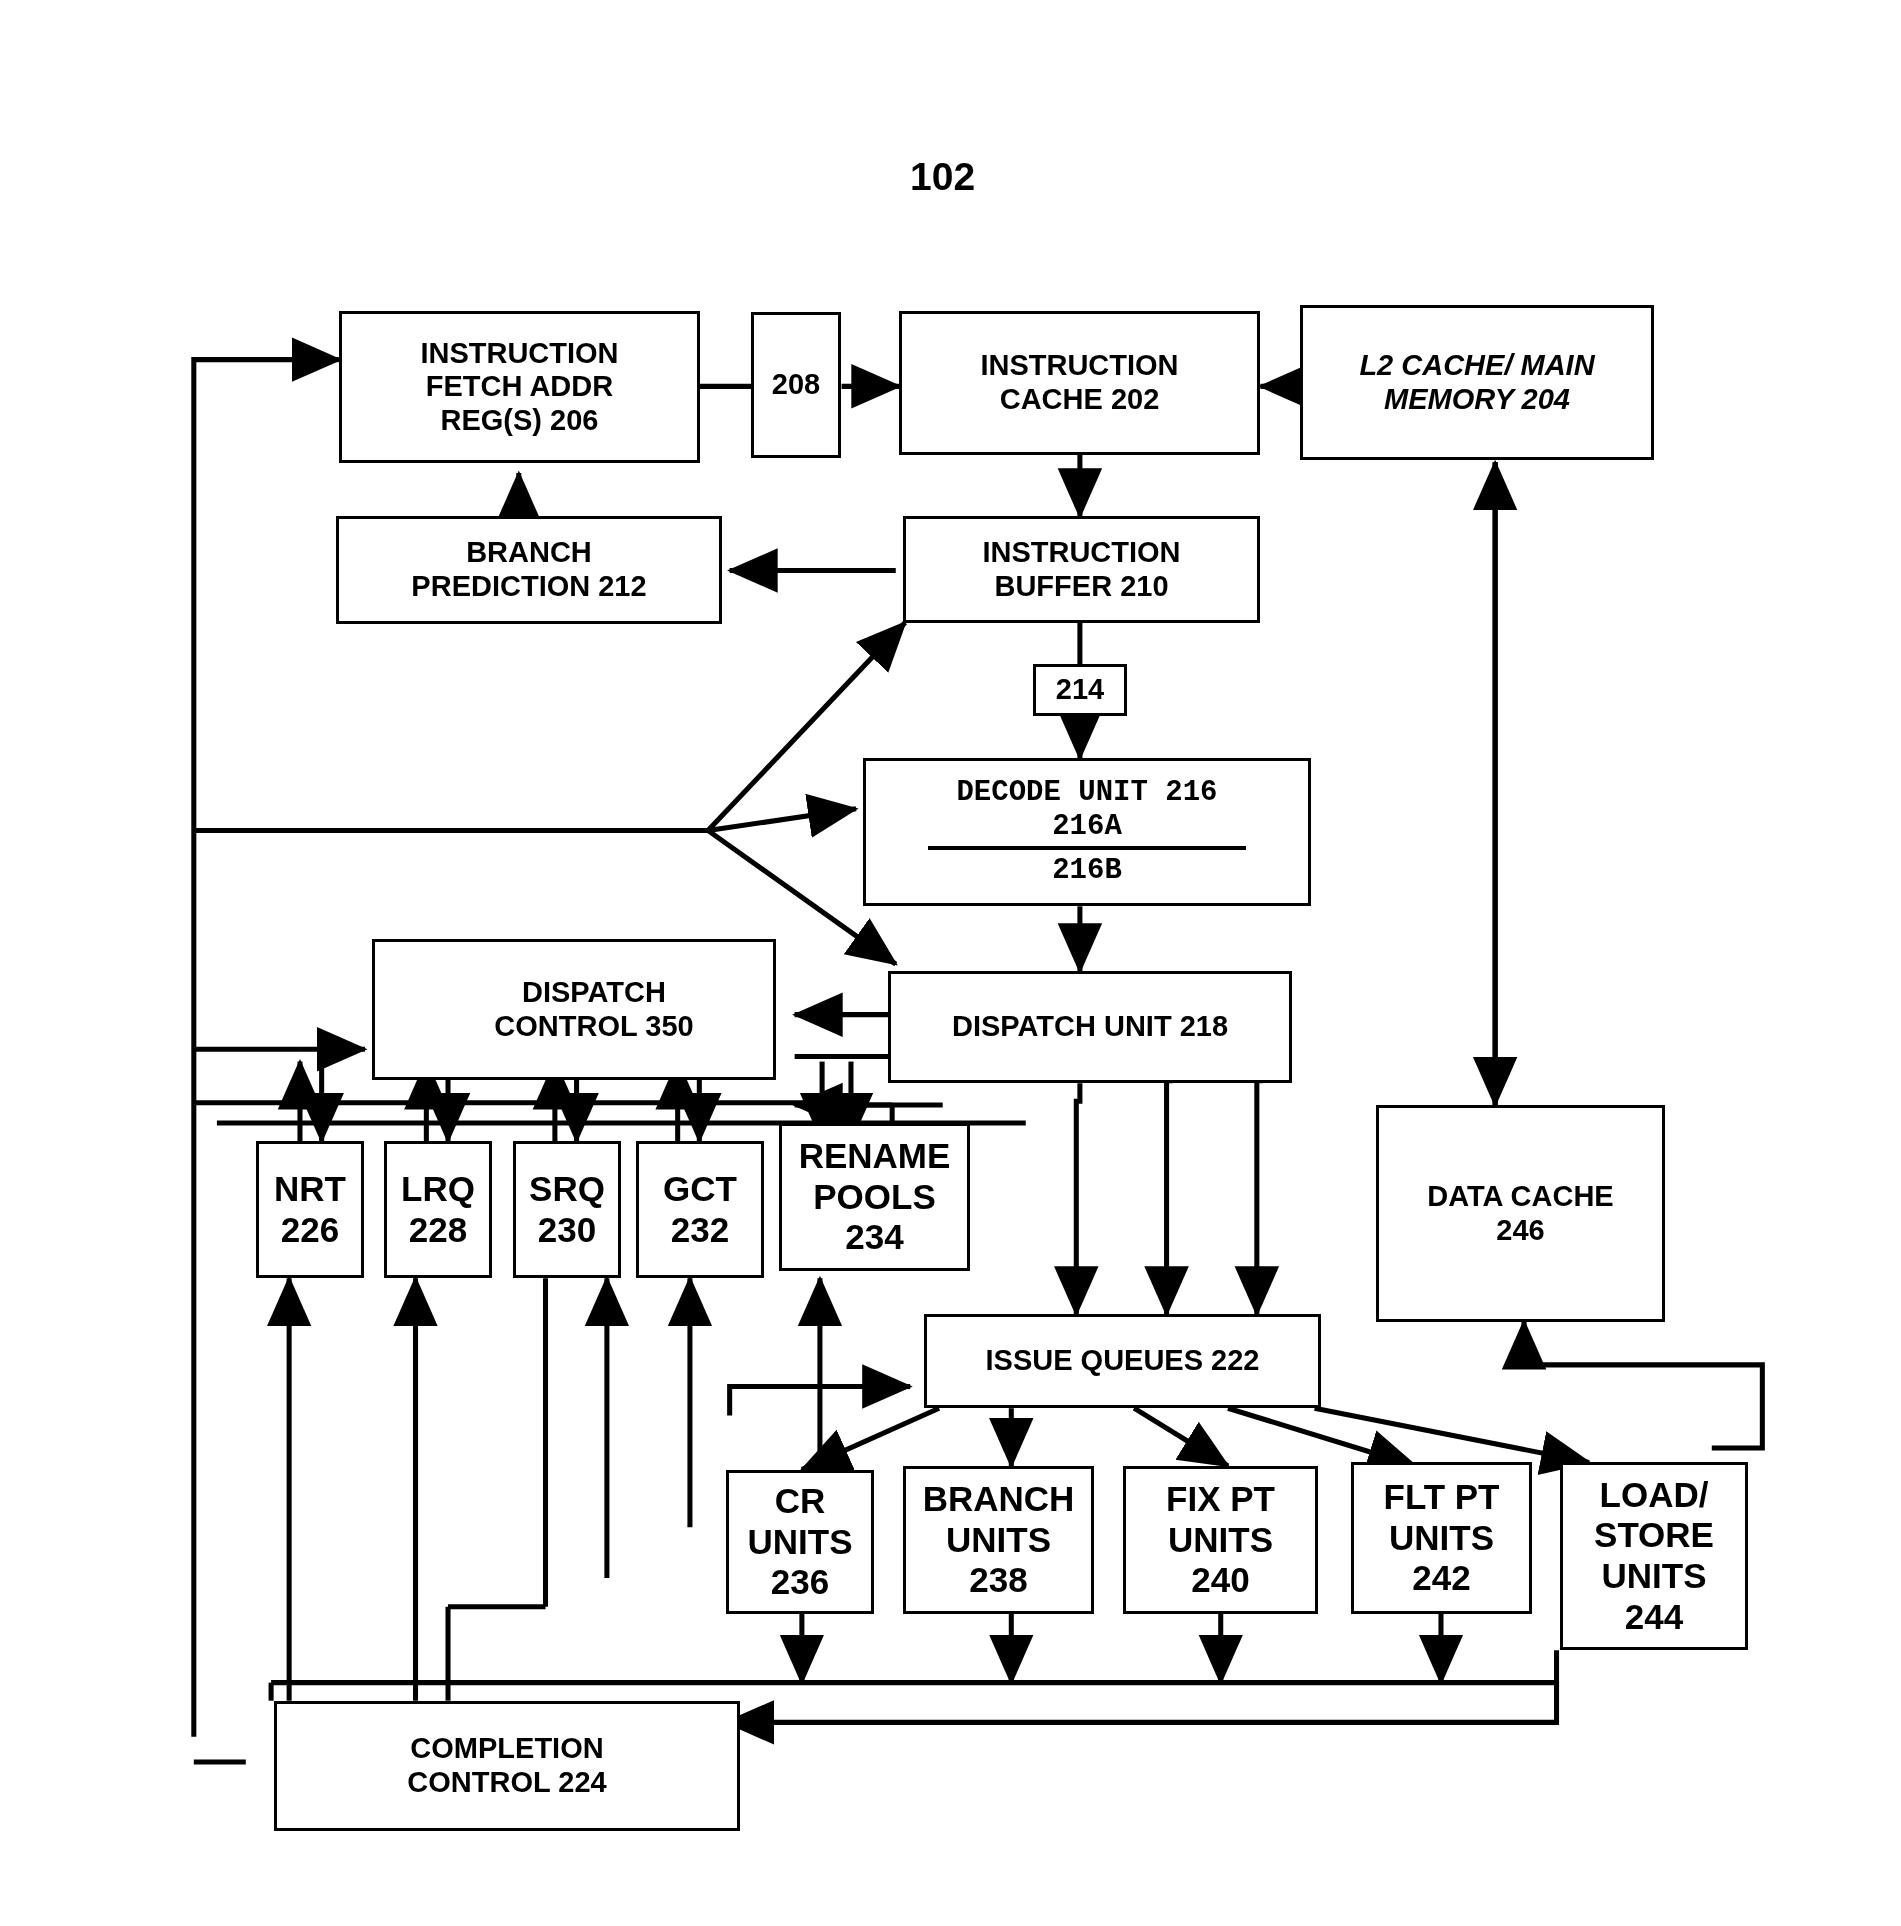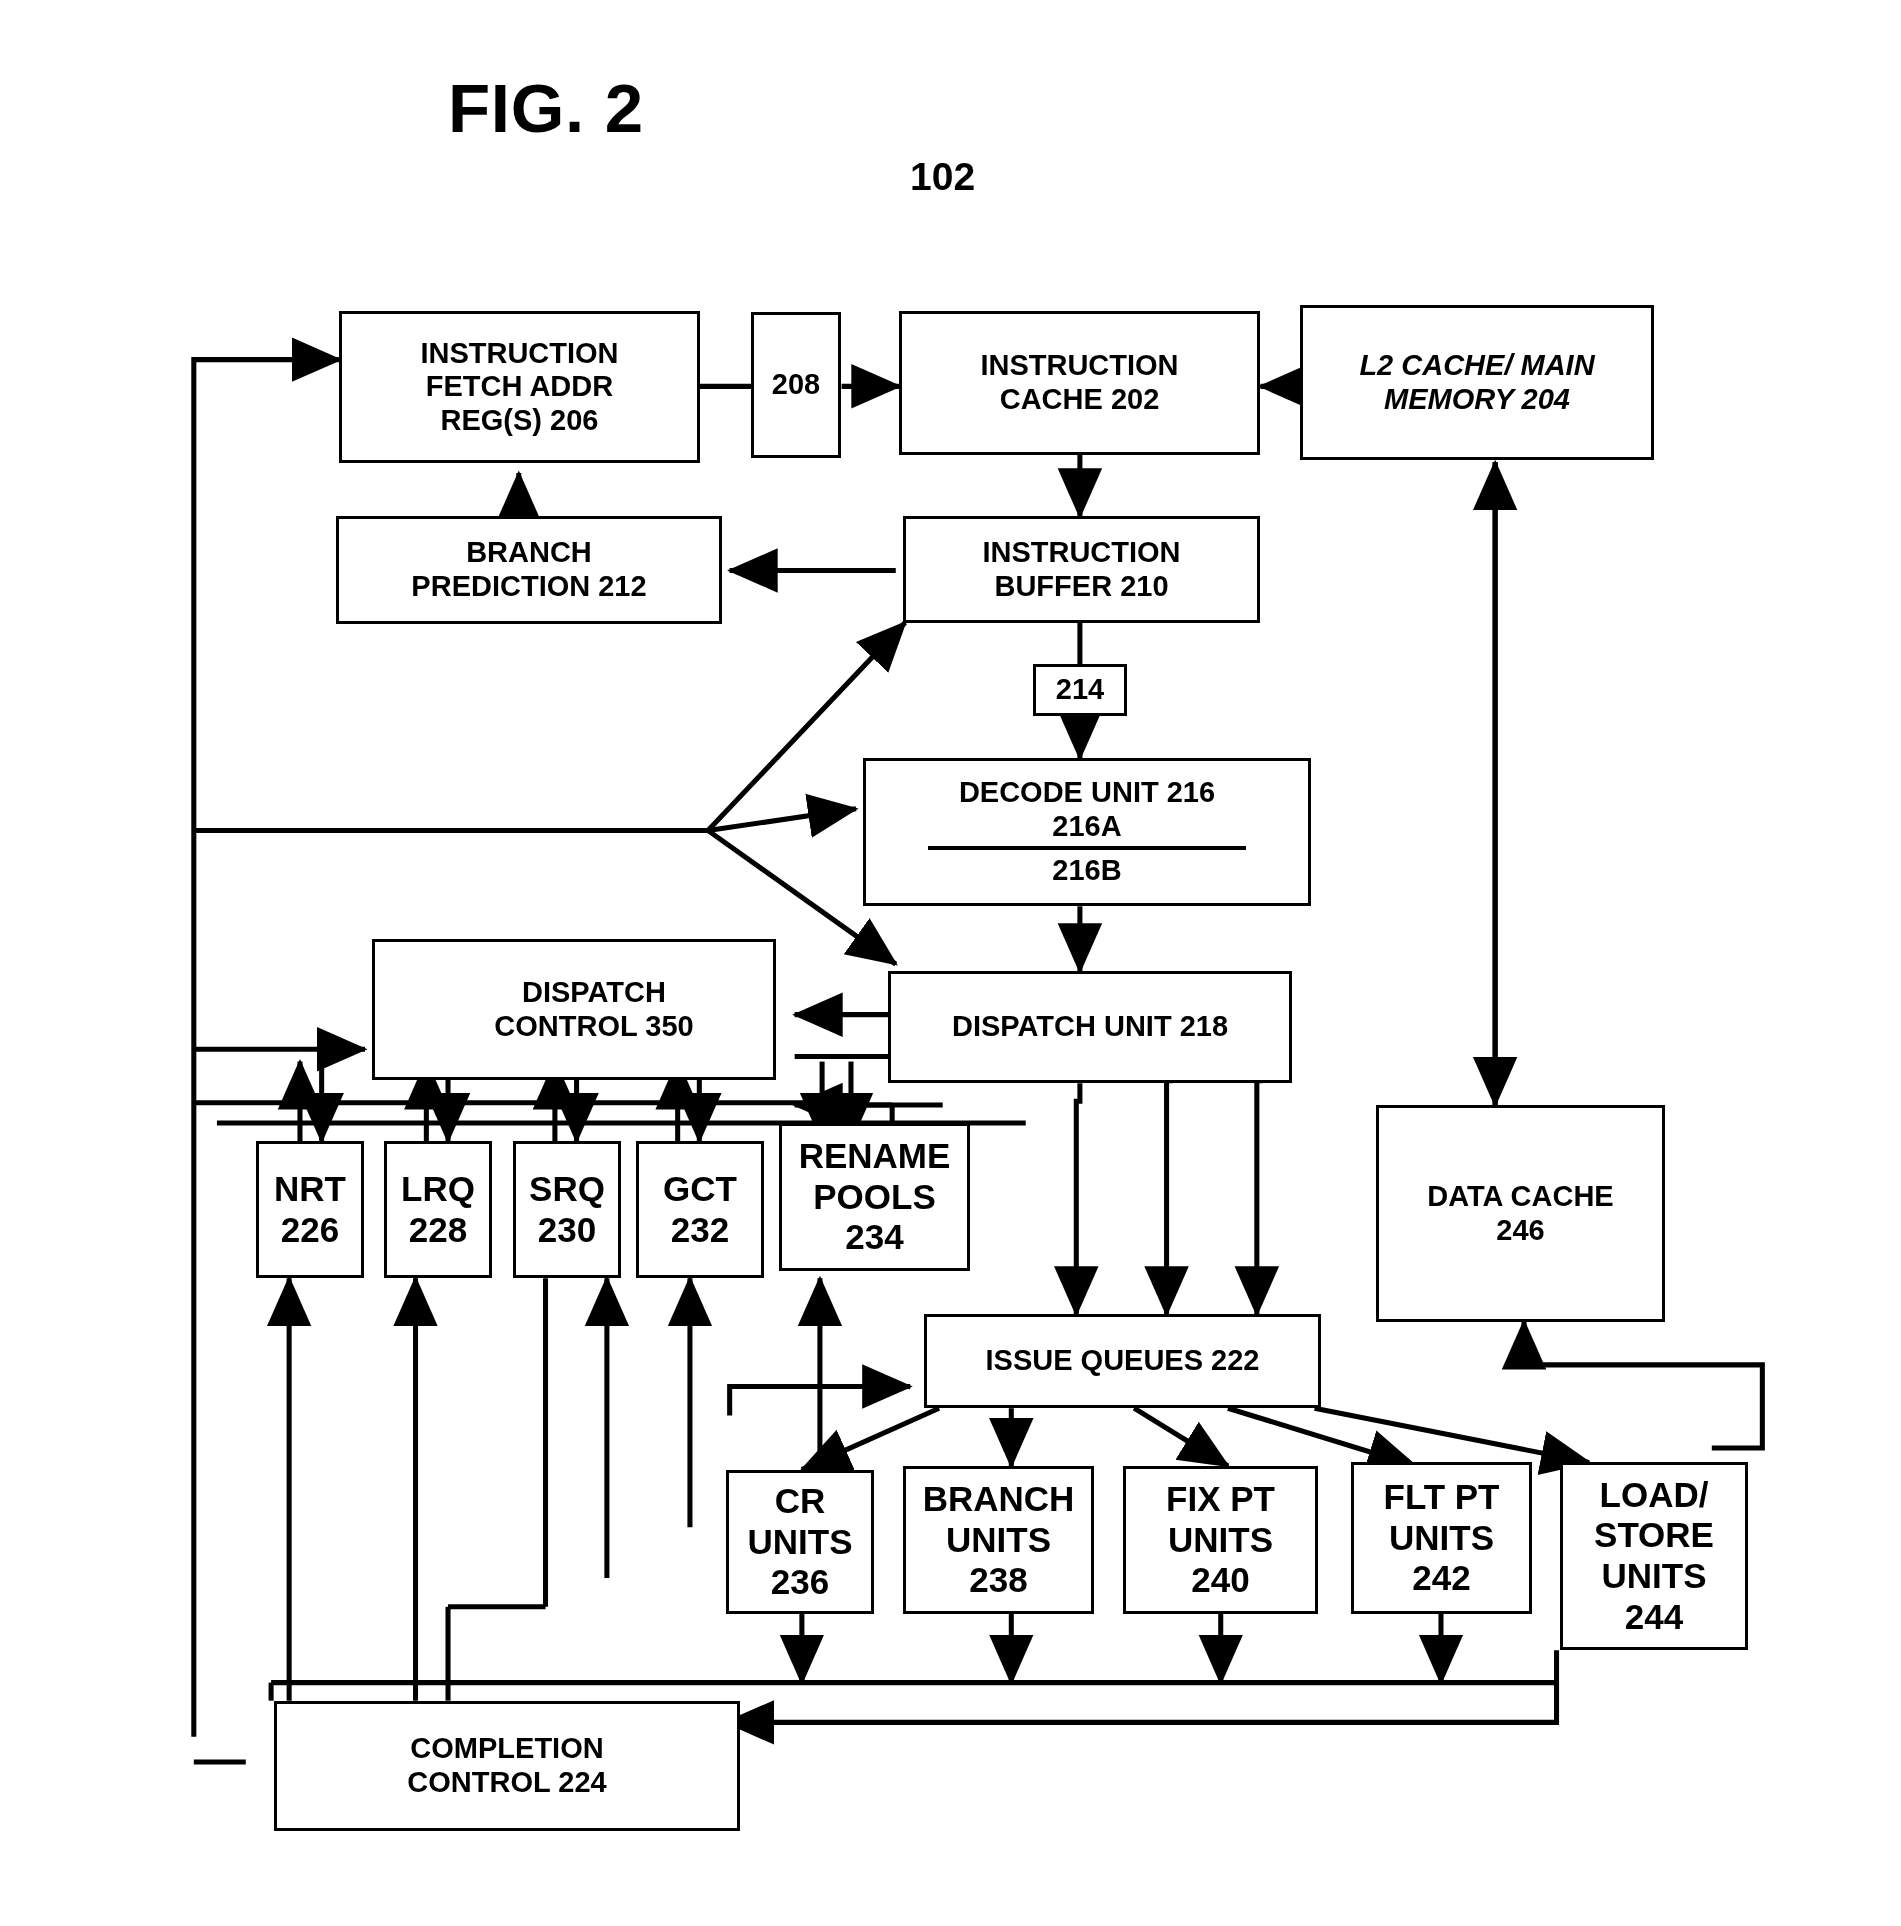--- a/index.html
+++ b/index.html
@@ -65,21 +65,20 @@
     height: 3.6px;
     background: #000;
     margin: 2.9px 0 4.3px 0;
   }
 </style>
 </head>
 <body>
 
 <div id="page">
 
-  <div class="fig-title">FIG. 2</div>
   <div class="fig-ref">102</div>
 
   <svg id="svg-layer" viewBox="0 0 2633 2667" xmlns="http://www.w3.org/2000/svg">
     <defs>
       <marker id="ah" markerWidth="12" markerHeight="12" refX="9.5" refY="5" orient="auto" markerUnits="strokeWidth">
         <path d="M0,0.6 L10,5 L0,9.4 z" fill="#000"></path>
       </marker>
     </defs>
     <g stroke="#000" stroke-width="7" fill="none" marker-end="url(#ah)">
 
@@ -215,21 +214,21 @@
 
   <div class="node s50" style="left:903px; top:516px; width:357px; height:107px;">
     <span class="ln">INSTRUCTION</span>
     <span class="ln">BUFFER 210</span>
   </div>
 
   <div class="node s50" style="left:1033px; top:664px; width:94px; height:52px;">
     <span class="ln">214</span>
   </div>
 
-  <div class="node s50" style="left:863px; top:758px; width:448px; height:148px;">
+  <div class="node s50" style="left:863px; top:758px; width:448px; height:148px;font-family:Liberation Mono, monospace;">
     <span class="ln">DECODE UNIT 216</span>
     <span class="ln">216A</span>
     <span class="decode-rule"></span>
     <span class="ln">216B</span>
   </div>
 
   <div class="node s50" style="left:372px; top:939px; width:404px; height:141px;padding-left:40px;">
     <span class="ln">DISPATCH</span>
     <span class="ln">CONTROL 350</span>
   </div>

